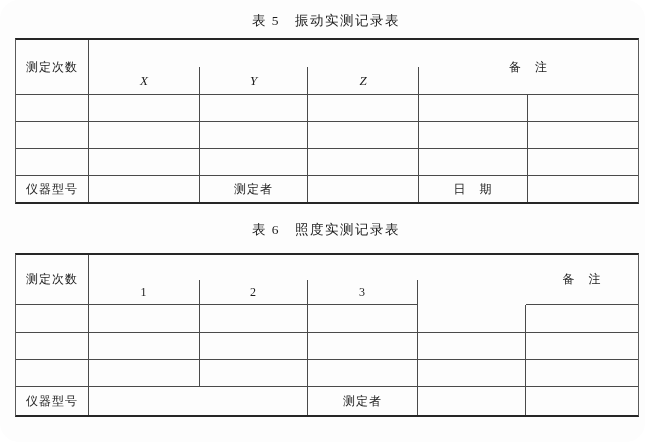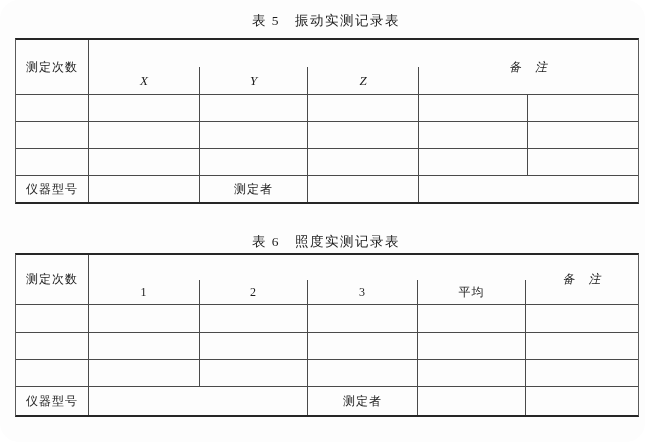--- a/index.html
+++ b/index.html
@@ -45,21 +45,21 @@
   }
   .cell{
     border-right:1px solid var(--line);
     border-bottom:1px solid var(--line);
     display:flex;align-items:center;justify-content:center;
     font-size:12px;
     letter-spacing:1px;
     white-space:pre;
     overflow:hidden;
   }
-  .no-r{border-right:none;font-style:italic;}
+  .no-r{border-right:none;}
   .no-b{border-bottom:none;}
   .axis{font-style:italic;font-size:13px;letter-spacing:0;}
 </style>
 </head>
 <body>
 
 <div class="page">
 
   <div class="tbl-title" style="top:12px">表 5　振动实测记录表</div>
 
@@ -89,33 +89,33 @@
     <div class="cell" style="grid-area:5/2/6/3"></div>
     <div class="cell" style="grid-area:5/3/6/4"></div>
     <div class="cell" style="grid-area:5/4/6/5"></div>
     <div class="cell" style="grid-area:5/5/6/6"></div>
     <div class="cell no-r" style="grid-area:5/6/6/7"></div>
 
     <div class="cell no-b" style="grid-area:6/1/7/2">仪器型号</div>
     <div class="cell no-b" style="grid-area:6/2/7/3"></div>
     <div class="cell no-b" style="grid-area:6/3/7/4">测定者</div>
     <div class="cell no-b" style="grid-area:6/4/7/5"></div>
+    <div class="cell no-b" style="grid-area:6/5/7/6">日　期</div>
     <div class="cell no-b no-r" style="grid-area:6/6/7/7"></div>
   </div>
 
-  <div class="tbl-title" style="top:233px">表 6　照度实测记录表</div>
+  <div class="tbl-title" style="top:221px">表 6　照度实测记录表</div>
 
   <div class="grid" id="grid6">
 
     <div class="cell" style="grid-area:1/1/3/2">测定次数</div>
     <div class="cell no-r" style="grid-area:1/6/3/8">备　注</div>
     <div class="cell" style="grid-area:2/2/3/3">1</div>
     <div class="cell" style="grid-area:2/3/3/4">2</div>
     <div class="cell" style="grid-area:2/4/3/5">3</div>
-    <div class="cell" style="grid-area:2/5/3/6">平均</div>
 
     <div class="cell" style="grid-area:3/1/4/2"></div>
     <div class="cell" style="grid-area:3/2/4/3"></div>
     <div class="cell" style="grid-area:3/3/4/4"></div>
     <div class="cell" style="grid-area:3/4/4/5"></div>
     <div class="cell" style="grid-area:3/5/4/6"></div>
     <div class="cell no-r" style="grid-area:3/6/4/8"></div>
 
     <div class="cell" style="grid-area:4/1/5/2"></div>
     <div class="cell" style="grid-area:4/2/5/3"></div>

